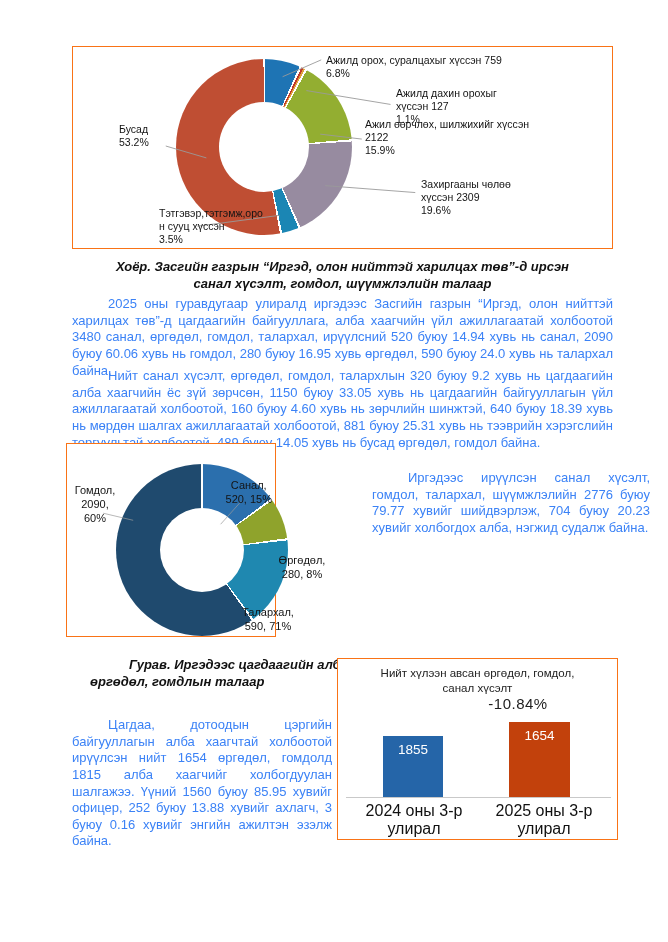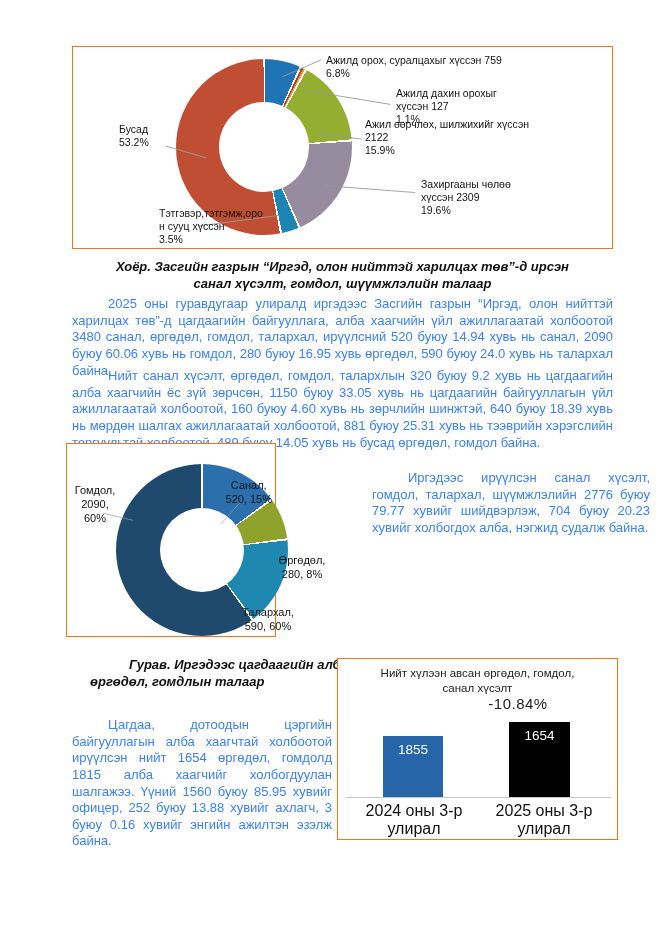--- a/index.html
+++ b/index.html
@@ -86,41 +86,41 @@
     </svg>
 
     <div class="callout big" style="left:4px; top:40px; width:48px; text-align:center;">Гомдол,
 2090,
 60%</div>
     <div class="callout big" style="right:3px; top:35px; text-align:center;">Санал,
 520, 15%</div>
     <div class="callout big" style="left:208px; top:110px; width:54px; text-align:center;">Өргөдөл,
 280, 8%</div>
     <div class="callout big" style="left:170px; top:162px; width:62px; text-align:center;">Талархал,
-590, 60%</div>
+590, 71%</div>
   </div>
 
   <div class="para" style="left:340px; top:470px; width:278px;margin-left:32px;">Иргэдээс ирүүлсэн санал хүсэлт, гомдол, талархал, шүүмжлэлийн 2776 буюу 79.77 хувийг шийдвэрлэж, 704 буюу 20.23 хувийг холбогдох алба, нэгжид судалж байна.</div>
 
   <div class="heading" style="top:657px;">
     <div class="c">Гурав. Иргэдээс цагдаагийн алба хаагчтай холбоотой ирүүлсэн</div>
     <div class="l">өргөдөл, гомдлын талаар</div>
   </div>
 
   <div class="para" style="left:72px; top:717px; width:260px;">Цагдаа, дотоодын цэргийн байгууллагын алба хаагчтай холбоотой ирүүлсэн нийт 1654 өргөдөл, гомдолд 1815 алба хаагчийг холбогдуулан шалгажээ. Үүний 1560 буюу 85.95 хувийг офицер, 252 буюу 13.88 хувийг ахлагч, 3 буюу 0.16 хувийг энгийн ажилтэн эзэлж байна.</div>
 
   <div class="chart-frame" style="left:337px; top:658px; width:281px; height:182px;">
     <div class="bar-title">Нийт хүлээн авсан өргөдөл, гомдол,
 санал хүсэлт</div>
     <div class="bar-annot">-10.84%</div>
 
     <div class="bar" style="left: 45px; width: 60px; height: 61px; background: rgb(37, 101, 168);">
       <div class="bar-value">1855</div>
     </div>
-    <div class="bar" style="left: 171px; width: 61px; height: 75px; background: #000000;">
+    <div class="bar" style="left: 171px; width: 61px; height: 75px; background: #c2410c;">
       <div class="bar-value">1654</div>
     </div>
 
     <div class="baseline"></div>
 
     <div class="xlabel" style="left:8px; width:136px;">2024 оны 3-р улирал</div>
     <div class="xlabel" style="left:138px; width:136px;">2025 оны 3-р улирал</div>
   </div>
 
 </div>

